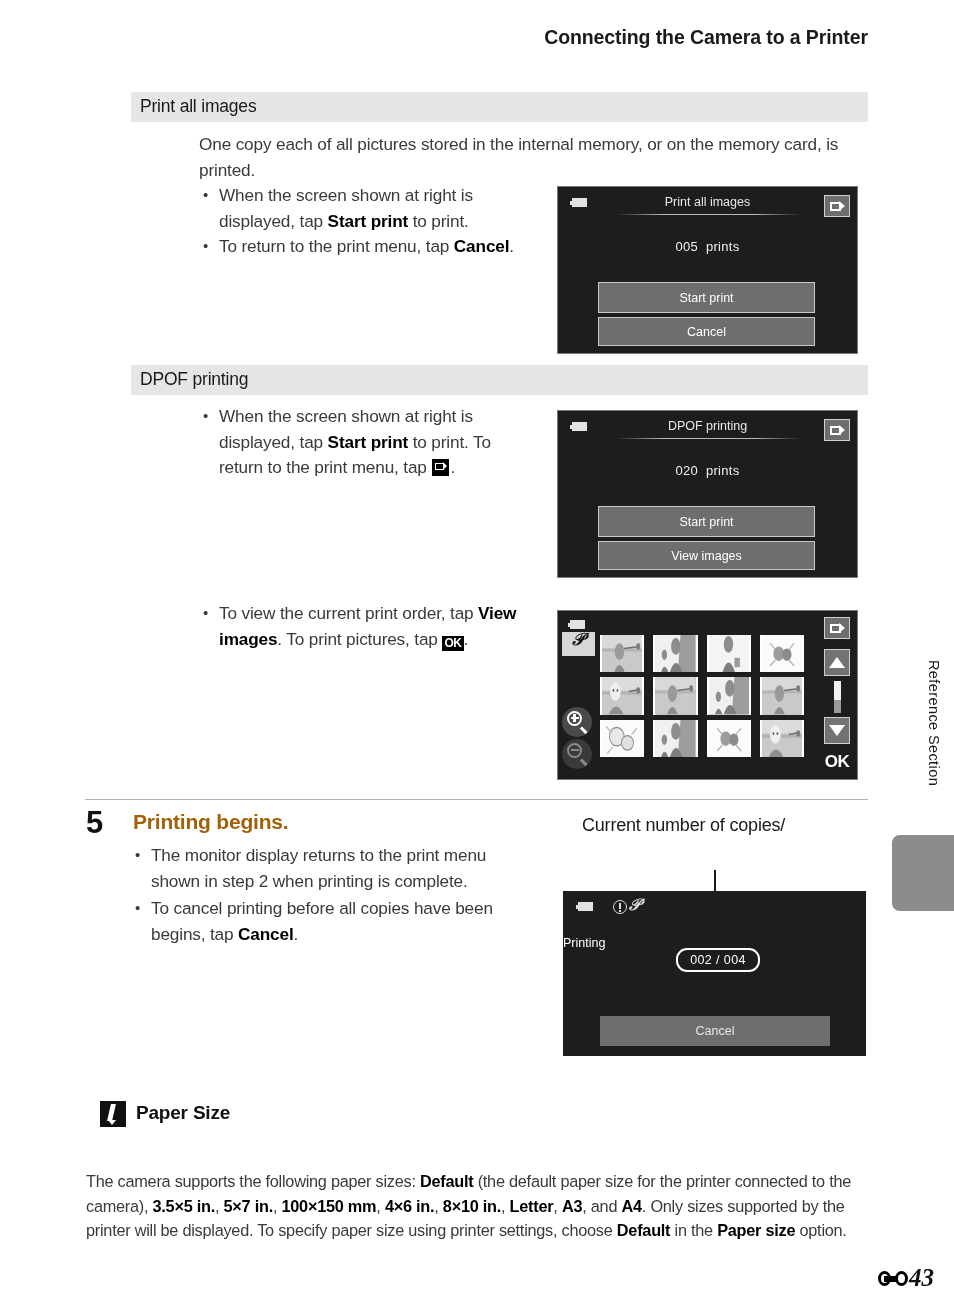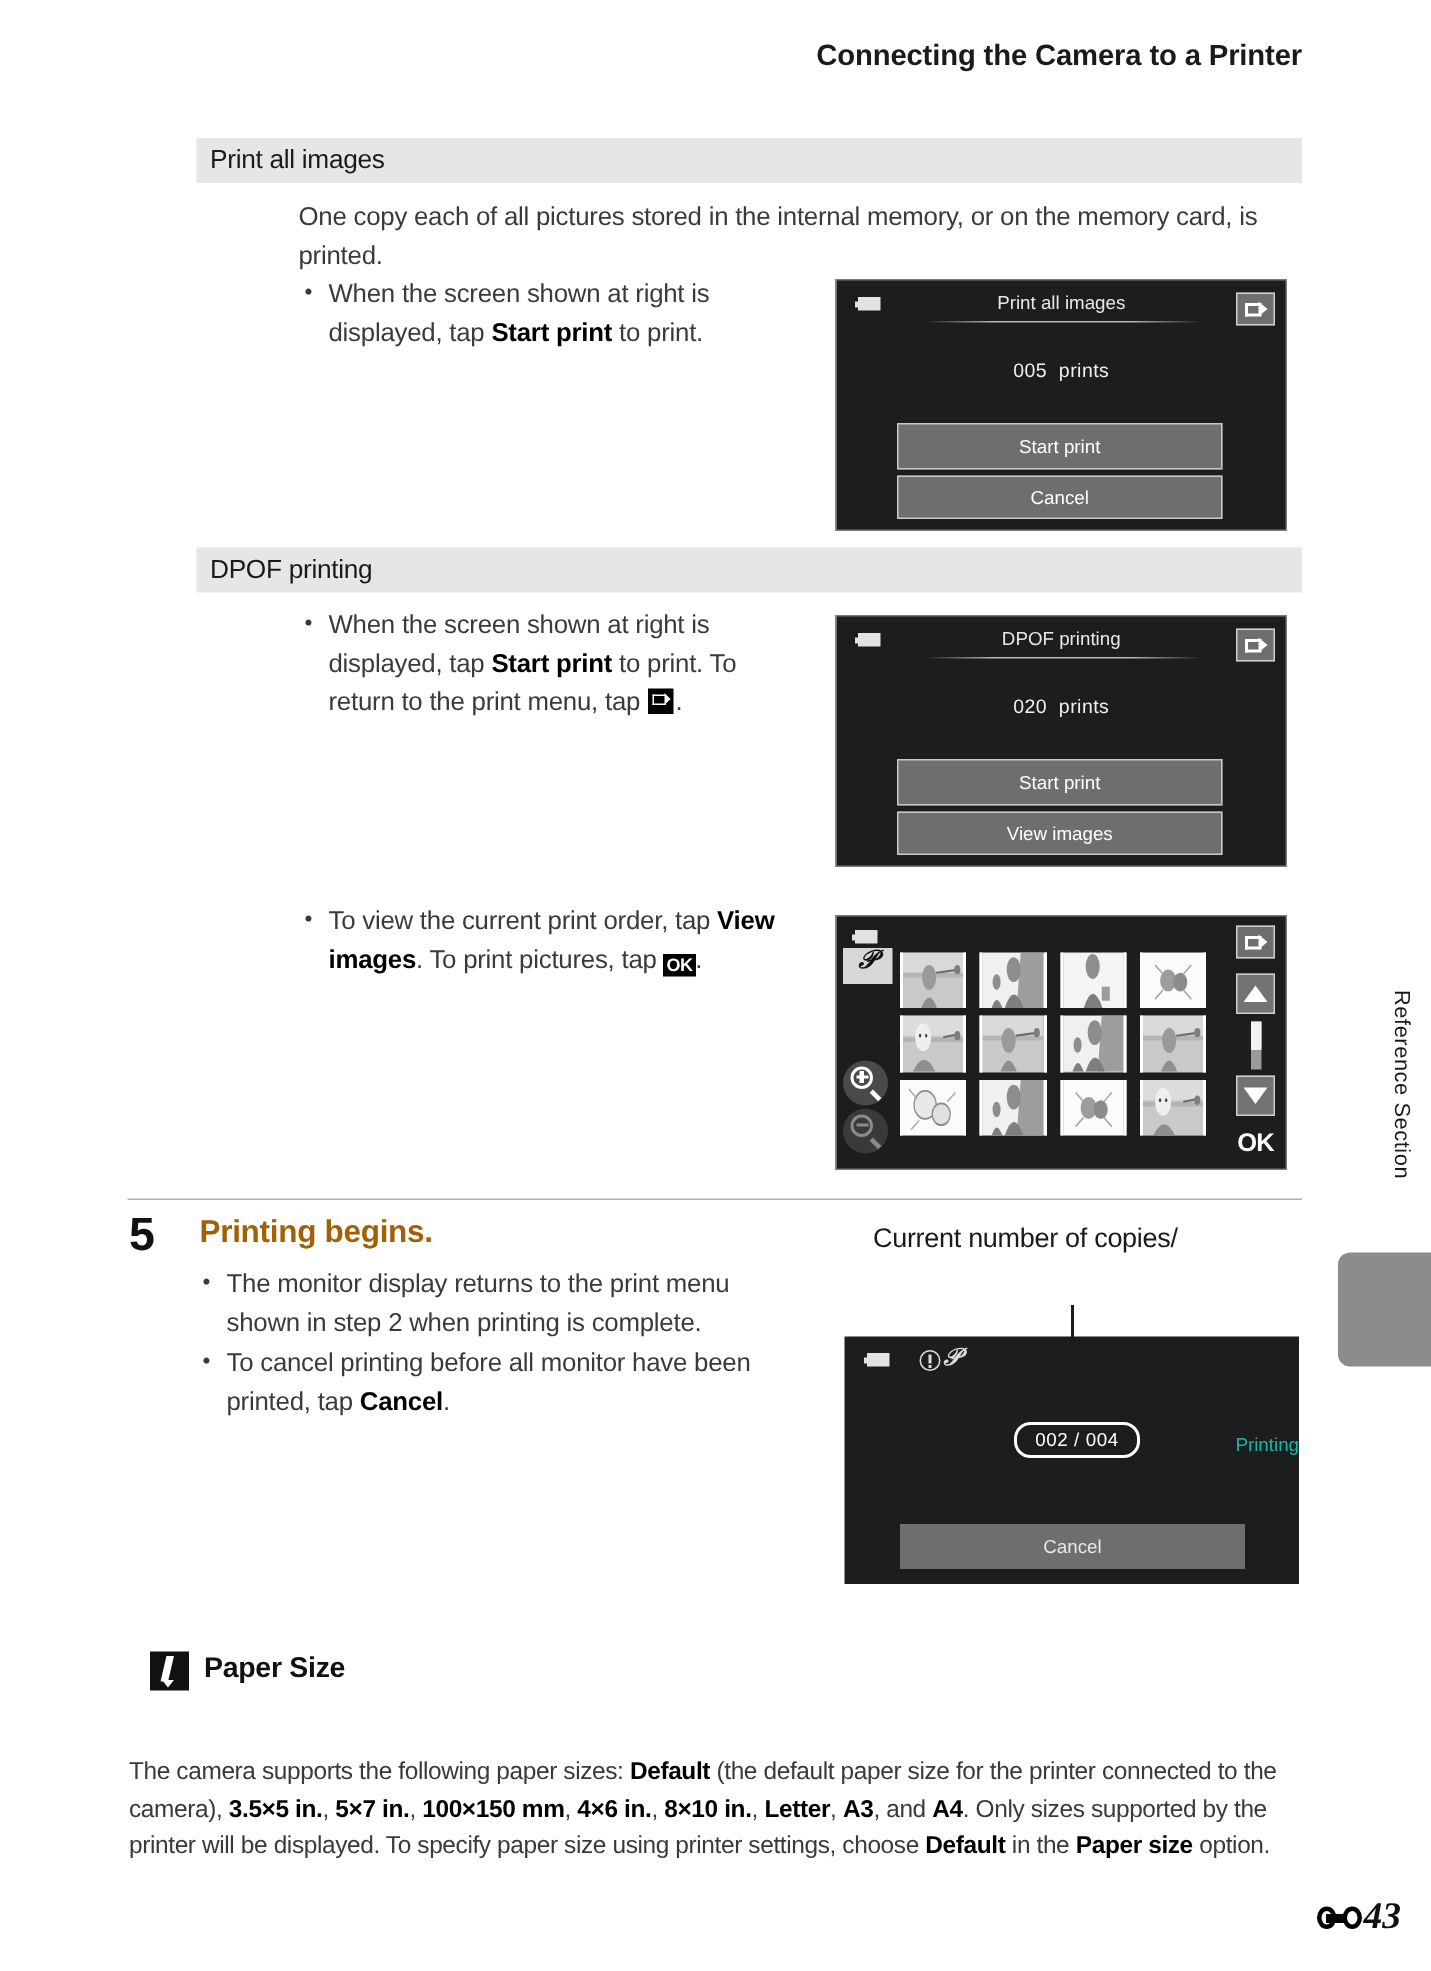--- a/index.html
+++ b/index.html
@@ -357,24 +357,23 @@
   .callout-line {
     position: absolute;
     width: 2.2px;
     background: #1a1a1a;
   }
 
   
   .printing-label {
     position: absolute;
     left: 0; right: 0;
-    text-align: right;
-    color: #14b8a6;
+    text-align: left;
+    color: #ffffff;
     font-size: 12.5px;
-    margin-top: 20px;
   }
   .copies-pill {
     position: absolute;
     border: 2px solid #fff;
     border-radius: 11px;
     color: #fff;
     font-size: 12.5px;
     display: flex;
     align-items: center;
     justify-content: center;
@@ -497,20 +496,21 @@
 <div class="page-header">Connecting the Camera to a Printer</div>
 
 <div class="section-bar" style="top:92px;">
   <span>Print all images</span>
 </div>
 
 <div class="body-text" style="top:132px; left:199px; width:358px;">
   <div style="width:660px;">One copy each of all pictures stored in the internal memory, or on the memory card, is printed.</div>
   <ul class="bullet-list" style="width:330px;">
     <li><span>When the screen shown at right is displayed, tap </span><b>Start print</b><span> to print.</span></li>
+    <li><span>To return to the print menu, tap </span><b>Cancel</b><span>.</span></li>
   </ul>
 </div>
 
 <div class="screen" style="left:557px; top:186px; width:301px; height:168px;">
   <div class="battery" style="left:12px; top:11px;">
       <div class="nub"></div>
       <div class="body"></div>
     </div>
   <div class="screen-title" style="top:8px;">Print all images</div>
   <div class="title-rule" style="left:58px; top:27px; width:185px;"></div>
@@ -708,21 +708,21 @@
   <div class="ok-btn" style="right:6px; top:139px;">OK</div>
 </div>
 
 <div class="step-rule" style="left:85px; top:799px; width:783px;"></div>
 <div class="step-num" style="left:86px; top:805px;">5</div>
 <div class="step-title" style="left:133px; top:810px;">Printing begins.</div>
 
 <div class="body-text" style="top:843px; left:131px; width:375px;">
   <ul class="bullet-list">
     <li>The monitor display returns to the print menu shown in step 2 when printing is complete.</li>
-    <li style="margin-top:2px;"><span>To cancel printing before all monitor have been printed, tap </span><b>Cancel</b><span>.</span></li>
+    <li style="margin-top:2px;"><span>To cancel printing before all copies have been begins, tap </span><b>Cancel</b><span>.</span></li>
   </ul>
 </div>
 
 <div class="callout" style="left:582px; top:812px; width:300px;">
   <div>Current number of copies/</div>
 </div>
 <div class="callout-line" style="left:714px; top:870px; height:85px;"></div>
 
 <div class="screen" style="left:563px; top:891px; width:303px; height:165px; border:none;">
   <div class="battery" style="left:13px; top:11px;">

